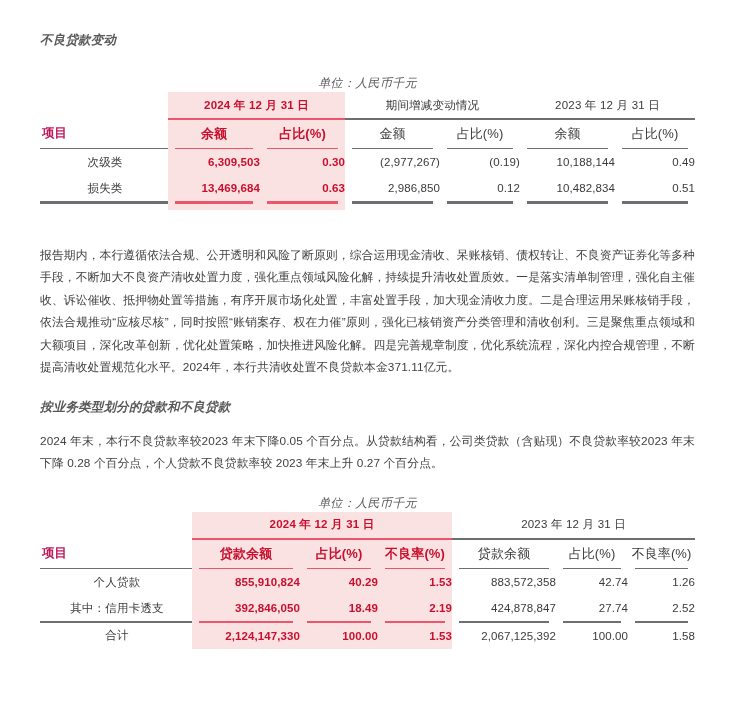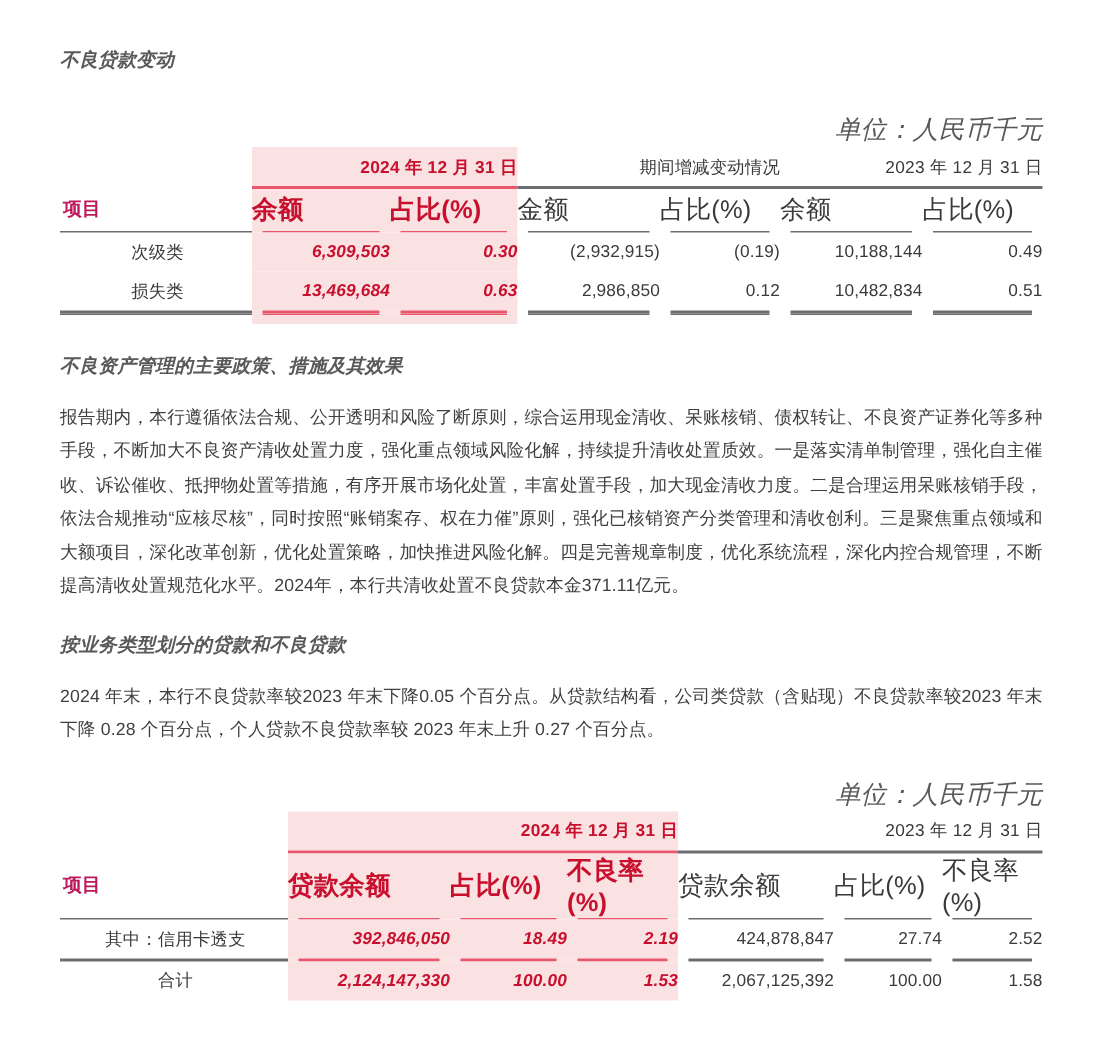--- a/index.html
+++ b/index.html
@@ -18,72 +18,72 @@
     font-style: italic;
     font-weight: bold;
     font-size: 12.5px;
     color: #59595b;
     letter-spacing: .2px;
     padding-top: 32px;
   }
   .sec-title.sub2 { padding-top: 0; }
 
   .unit-line {
-    text-align: right;
+    text-align: center;
     font-style: italic;
-    font-size: 17px;
+    font-size: 12px;
     color: #59595b;
     letter-spacing: .3px;
   }
 
   table.fin {
     width: 655px;
     border-collapse: collapse;
     table-layout: fixed;
     font-size: 11.5px;
   }
   table.fin td, table.fin th { padding: 0; font-weight: normal; vertical-align: middle; }
 
   
   .grp-cell {
-    text-align: right;
+    text-align: center;
     height: 26px;
     font-size: 11.5px;
     color: #3a3a3a;
     letter-spacing: .2px;
     padding: 0 4px;
   }
   .grp-cell.hl { color: #c8102e; font-weight: bold; background: #fbe2e2; }
   .grp-rule { height: 1px; padding: 0; }
   .grp-rule .bar { height: 1.6px; background: #6d6e71; width: 100%; }
   .grp-rule.hl { background: #fbe2e2; }
   .grp-rule.hl .bar { background: #e8576b; }
   .grp-rule.blank .bar { background: transparent; }
 
   .col-cell {
-    text-align: left;
+    text-align: center;
     height: 28px;
-    font-size: 17px;
+    font-size: 13px;
     color: #3a3a3a;
     letter-spacing: .1px;
     padding: 0 6px;
   }
   .col-cell.hl { color: #c8102e; font-weight: bold; background: #fbe2e2; }
   .col-cell.item { text-align: left; font-size: 12.5px; font-weight: bold; color: #be185d; padding-left: 2px; }
 
   .hdr-rule { height: 1px; padding: 0; }
   .hdr-rule .bar { height: 1.6px; background: #6d6e71; width: 100%; }
   .hdr-rule.hl { background: #fbe2e2; }
   .hdr-rule.hl .bar { background: #e8576b; }
   .hdr-rule.pad { padding: 0 7px; }
 
   
   .brow td { height: 26px; }
   .cell { text-align: right; padding: 0 6px; font-size: 11.5px; color: #3a3a3a; letter-spacing: .1px; }
-  .cell.hl { color: #c8102e; font-weight: bold; background: #fbe2e2; font-style: italic; }
+  .cell.hl { color: #c8102e; font-weight: bold; background: #fbe2e2; }
   .cell.lbl { text-align: center; font-size: 11.5px; color: #3a3a3a; padding-left: 2px; letter-spacing: .2px; }
 
   .total-rule { height: 1px; padding: 0; }
   .total-rule .bar { height: 1.4px; background: #6d6e71; width: 100%; }
   .total-rule.hl { background: #fbe2e2; }
   .total-rule.hl .bar { background: #e8576b; }
   .total-rule.pad { padding: 0 7px; }
 
   .bot-rule { height: 1px; padding: 0; }
   .bot-rule .bar { height: 1.4px; background: #6d6e71; width: 100%; }
@@ -176,21 +176,21 @@
           </td>
         <td class="hdr-rule pad">
             <div class="bar"></div>
           </td>
       </tr>
 
       <tr class="brow">
         <td class="cell lbl">次级类</td>
         <td class="cell hl">6,309,503</td>
         <td class="cell hl">0.30</td>
-        <td class="cell">(2,932,915)</td>
+        <td class="cell">(2,977,267)</td>
         <td class="cell">(0.19)</td>
         <td class="cell">10,188,144</td>
         <td class="cell">0.49</td>
       </tr>
       <tr class="brow">
         <td class="cell lbl">损失类</td>
         <td class="cell hl">13,469,684</td>
         <td class="cell hl">0.63</td>
         <td class="cell">2,986,850</td>
         <td class="cell">0.12</td>
@@ -249,21 +249,20 @@
       <tr>
         <td></td>
         <td class="tail hl" colspan="2"></td>
         <td colspan="4"></td>
       </tr>
     </tbody>
   </table>
 
   <div class="gap-md"></div>
 
-  <div class="sec-title sub2">不良资产管理的主要政策、措施及其效果</div>
   <div class="gap-sm"></div>
   <div class="body-text">报告期内，本行遵循依法合规、公开透明和风险了断原则，综合运用现金清收、呆账核销、债权转让、不良资产证券化等多种手段，不断加大不良资产清收处置力度，强化重点领域风险化解，持续提升清收处置质效。一是落实清单制管理，强化自主催收、诉讼催收、抵押物处置等措施，有序开展市场化处置，丰富处置手段，加大现金清收力度。二是合理运用呆账核销手段，依法合规推动“应核尽核”，同时按照“账销案存、权在力催”原则，强化已核销资产分类管理和清收创利。三是聚焦重点领域和大额项目，深化改革创新，优化处置策略，加快推进风险化解。四是完善规章制度，优化系统流程，深化内控合规管理，不断提高清收处置规范化水平。2024年，本行共清收处置不良贷款本金371.11亿元。</div>
 
   <div class="gap-md"></div>
 
   <div class="sec-title sub2">按业务类型划分的贷款和不良贷款</div>
   <div class="gap-sm"></div>
   <div class="body-text">2024 年末，本行不良贷款率较2023 年末下降0.05 个百分点。从贷款结构看，公司类贷款（含贴现）不良贷款率较2023 年末下降 0.28 个百分点，个人贷款不良贷款率较 2023 年末上升 0.27 个百分点。</div>
 
   <div class="gap-md"></div>
@@ -324,20 +323,29 @@
           </td>
         <td class="hdr-rule pad">
             <div class="bar"></div>
           </td>
         <td class="hdr-rule pad">
             <div class="bar"></div>
           </td>
       </tr>
 
       <tr class="brow">
+        <td class="cell lbl">个人贷款</td>
+        <td class="cell hl">855,910,824</td>
+        <td class="cell hl">40.29</td>
+        <td class="cell hl">1.53</td>
+        <td class="cell">883,572,358</td>
+        <td class="cell">42.74</td>
+        <td class="cell">1.26</td>
+      </tr>
+      <tr class="brow">
         <td class="cell lbl">其中：信用卡透支</td>
         <td class="cell hl">392,846,050</td>
         <td class="cell hl">18.49</td>
         <td class="cell hl">2.19</td>
         <td class="cell">424,878,847</td>
         <td class="cell">27.74</td>
         <td class="cell">2.52</td>
       </tr>
 
       <tr class="total-rule">

